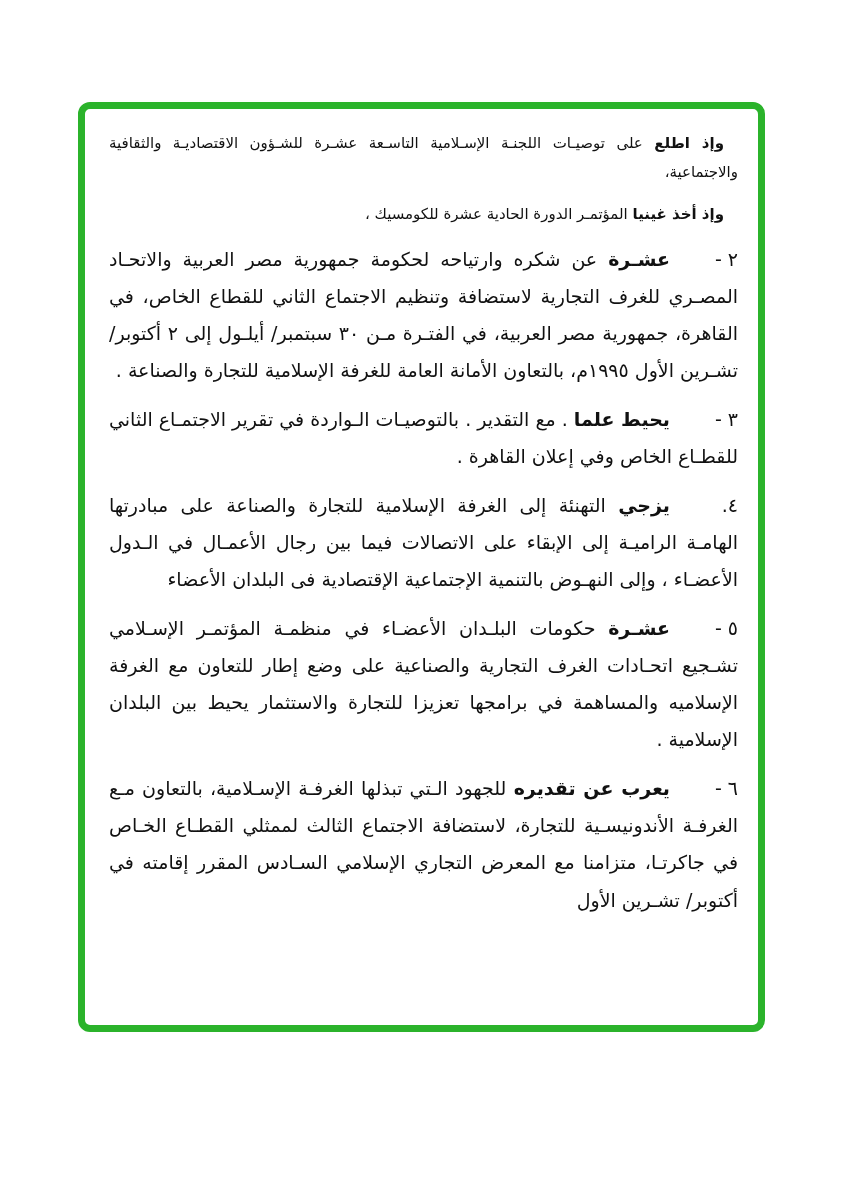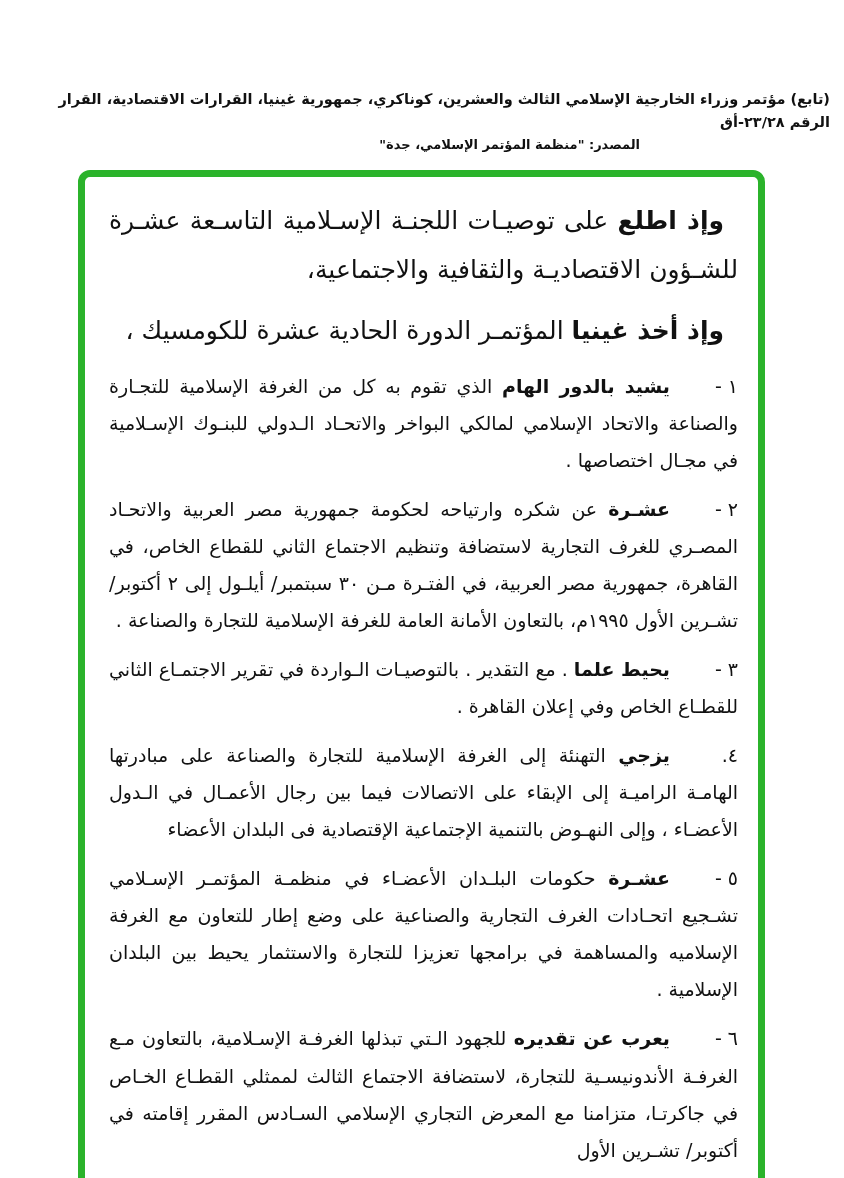--- a/index.html
+++ b/index.html
@@ -40,21 +40,21 @@
     margin: 14px 79px 0 78px;      
     border: 7px solid var(--frame-green, #2bb32b);
     border-radius: 12px;
     padding: 20px 20px 14px 24px;
     direction: rtl;
     min-height: 930px;
   }
   .preamble {
     direction: rtl;
     text-align: justify;
-    font-size: 25px;
+    font-size: 15px;
     line-height: 1.95;
     margin-bottom: 12px;
     text-indent: 14px;
   }
   .preamble .lead, .item .lead {
     font-weight: 700;
   }
   .item {
     direction: rtl;
     text-align: justify;
@@ -68,33 +68,28 @@
     margin-left: 30px;   
     text-align: right;
     font-size: 19px;
   }
 </style>
 </head>
 <body>
 
 <div class="page">
 
-  <div class="header">
-    <div class="header-line1">(تابع) مؤتمر وزراء الخارجية الإسلامي الثالث والعشرين، كوناكري، جمهورية غينيا، القرارات الاقتصادية، القرار الرقم ٢٣/٢٨-أق</div>
-    <div class="header-line2">المصدر:  "منظمة المؤتمر الإسلامي، جدة"</div>
-  </div>
 
   <div class="frame">
 
     <p class="preamble"><span class="lead">وإذ اطلع</span><span> على توصيـات اللجنـة الإسـلامية التاسـعة عشـرة للشـؤون الاقتصاديـة والثقافية والاجتماعية،</span></p>
 
     <p class="preamble"><span class="lead">وإذ أخذ غينيا</span><span> المؤتمـر الدورة الحادية عشرة للكومسيك ،</span></p>
 
 
-    <p class="item"><span class="num">١ -</span><span class="lead">يشيد بالدور الهام</span><span> الذي تقوم به كل من الغرفة الإسلامية للتجـارة والصناعة والاتحاد الإسلامي لمالكي البواخر والاتحـاد الـدولي للبنـوك الإسـلامية في مجـال اختصاصها .</span></p>
 
     <p class="item"><span class="num">٢ -</span><span class="lead">عشـرة</span><span> عن شكره وارتياحه لحكومة جمهورية مصر العربية والاتحـاد المصـري للغرف التجارية لاستضافة وتنظيم الاجتماع الثاني للقطاع الخاص، في القاهرة، جمهورية مصر العربية، في الفتـرة مـن ٣٠ سبتمبر/ أيلـول إلى ٢ أكتوبر/ تشـرين الأول ١٩٩٥م، بالتعاون الأمانة العامة للغرفة الإسلامية للتجارة والصناعة .</span></p>
 
     <p class="item"><span class="num">٣ -</span><span class="lead">يحيط علما</span><span> . مع التقدير . بالتوصيـات الـواردة في تقرير الاجتمـاع الثاني للقطـاع الخاص  وفي إعلان القاهرة .</span></p>
 
     <p class="item"><span class="num">٤.</span><span class="lead">يزجي</span><span> التهنئة إلى الغرفة الإسلامية للتجارة والصناعة على مبادرتها الهامـة الراميـة إلى الإبقاء على الاتصالات فيما بين رجال الأعمـال في الـدول الأعضـاء ، وإلى النهـوض بالتنمية الإجتماعية الإقتصادية فى البلدان الأعضاء</span></p>
 
     <p class="item"><span class="num">٥ -</span><span class="lead">عشـرة</span><span> حكومات البلـدان الأعضـاء في منظمـة المؤتمـر الإسـلامي تشـجيع اتحـادات الغرف التجارية والصناعية على وضع إطار للتعاون مع الغرفة الإسلاميه والمساهمة في برامجها تعزيزا للتجارة والاستثمار يحيط بين البلدان الإسلامية .</span></p>
 
     <p class="item"><span class="num">٦ -</span><span class="lead">يعرب عن تقديره</span><span> للجهود الـتي تبذلها الغرفـة الإسـلامية، بالتعاون مـع الغرفـة الأندونيسـية للتجارة، لاستضافة الاجتماع الثالث لممثلي القطـاع الخـاص في جاكرتـا، متزامنا مع المعرض التجاري الإسلامي السـادس المقرر إقامته في أكتوبر/ تشـرين الأول</span></p>

